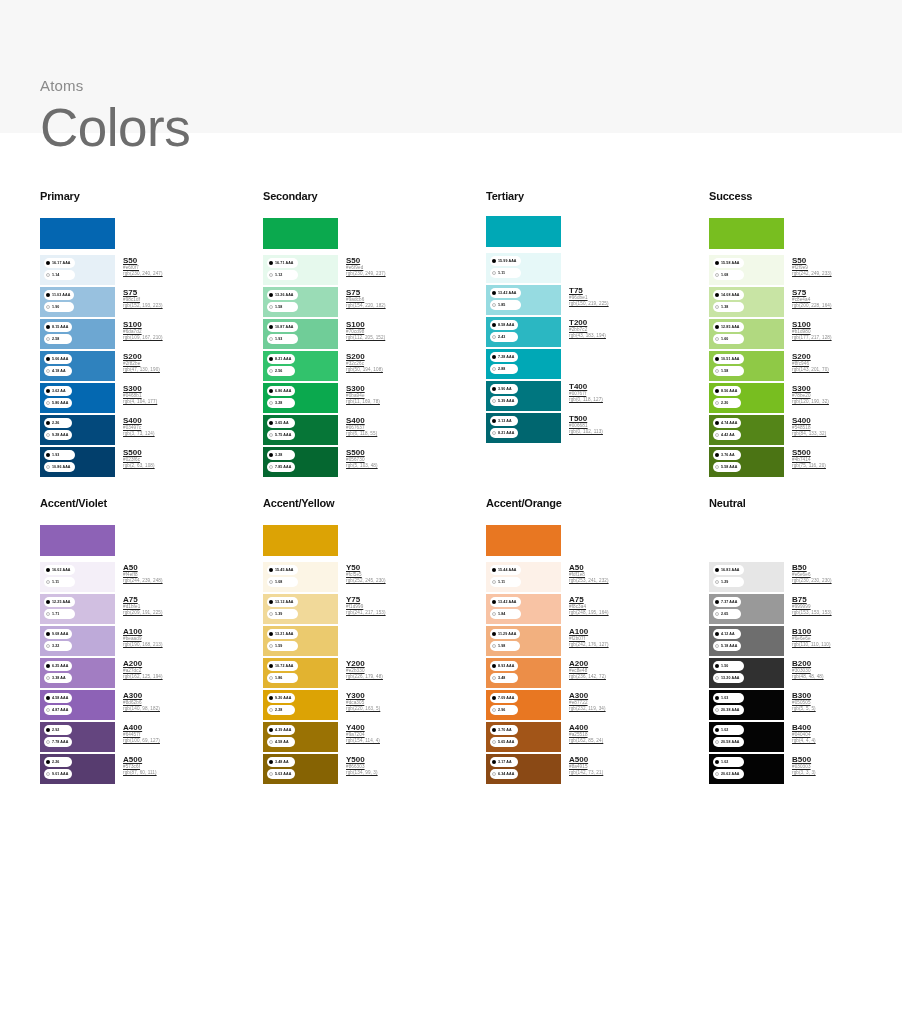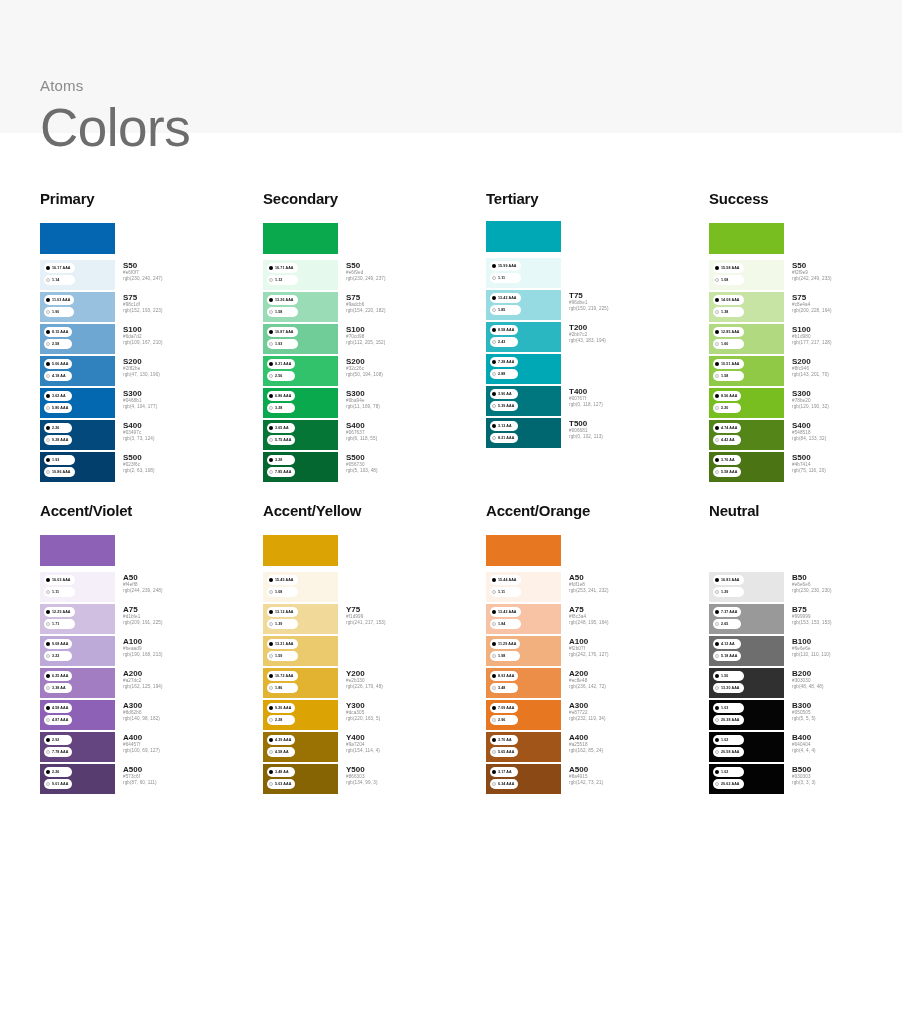--- a/index.html
+++ b/index.html
@@ -33,34 +33,34 @@
   #grid {
     padding: 57px 0 0 40px;
     display: grid;
     grid-template-columns: repeat(4, 220px);
     grid-auto-rows: auto;
     column-gap: 3px;
     row-gap: 0;
   }
   .group { width: 220px; margin-bottom: 18px; }
   .group-title {
-    font-size: 15px;
+    font-size: 11px;
     font-weight: bold;
     color: #111;
     letter-spacing: -.2px;
     margin-bottom: 16px;
   }
   .group.raised .group-title { margin-bottom: 14px; }
   .hero {
     width: 75px;
     height: 31px;
     margin-bottom: 6px;
   }
   .hero.blank { visibility: hidden; }
-  .rows { display: block; }
+  .rows { display: block; text-decoration: underline; }
   .row {
     display: flex;
     align-items: stretch;
     margin-bottom: 2px;
     height: 30px;
   }
   .chip {
     width: 75px;
     height: 30px;
     position: relative;
@@ -800,20 +800,25 @@
               <div class="badge">
                 <span class="dot dark"></span>
                 <span class="lvl">15.45 AAA</span>
               </div>
               <div class="badge">
                 <span class="dot light"></span>
                 <span class="lvl">1.08</span>
               </div>
             </div>
           </div>
+          <div class="meta">
+            <div class="name">Y50</div>
+            <div class="hex">#fcf5e5</div>
+            <div class="rgb">rgb(252, 245, 230)</div>
+          </div>
         </div>
         <div class="row">
           <div class="chip" style="background: rgb(241, 217, 153);">
             <div class="badges">
               <div class="badge">
                 <span class="dot dark"></span>
                 <span class="lvl">13.12 AAA</span>
               </div>
               <div class="badge">
                 <span class="dot light"></span>

